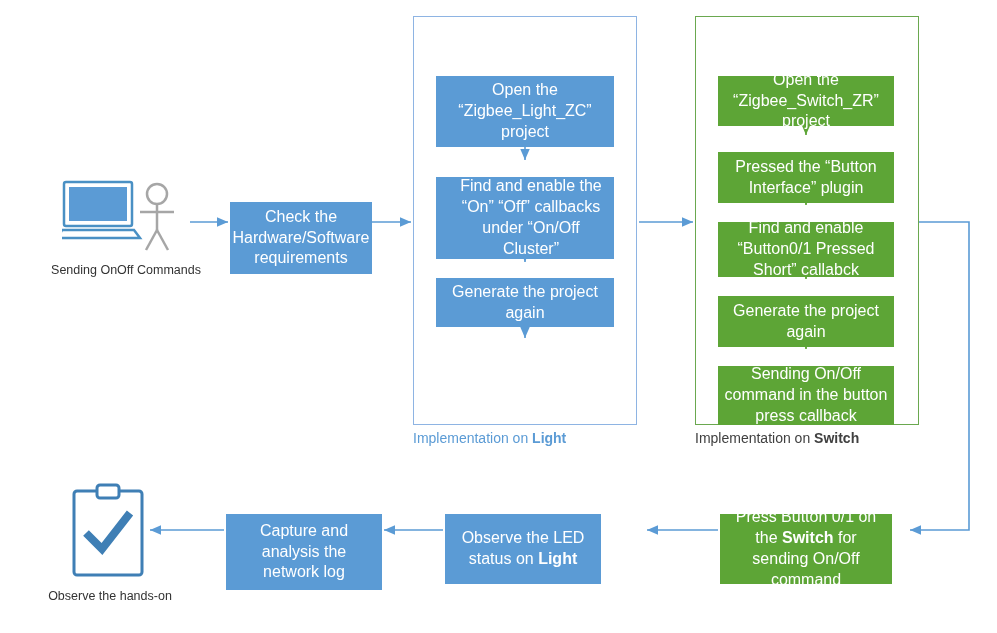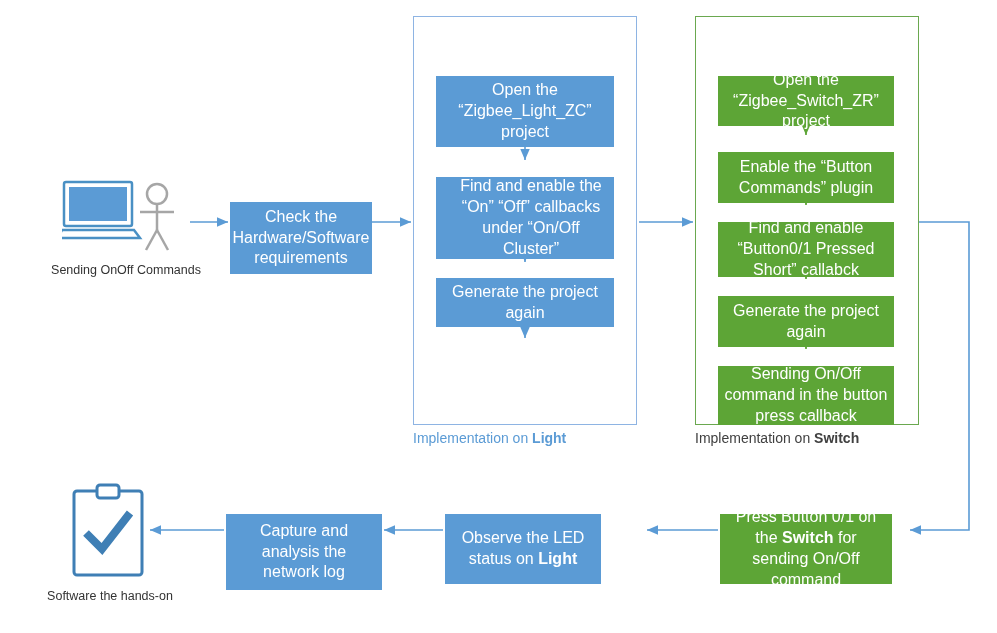--- a/index.html
+++ b/index.html
@@ -149,21 +149,21 @@
     <span>Find and enable the “On” “Off” callbacks under “On/Off Cluster”</span>
   </div>
   <div class="node blue" style="left:436px; top:262px; width:178px; height:49px;">
     <span>Generate the project again</span>
   </div>
 
   <div class="node green" style="left:718px; top:60px; width:176px; height:50px;">
     <span>Open the “Zigbee_Switch_ZR” project</span>
   </div>
   <div class="node green" style="left:718px; top:136px; width:176px; height:51px;">
-    <span>Enable the “Button Commands” plugin</span>
+    <span>Pressed the “Button Interface” plugin</span>
   </div>
   <div class="node green" style="left:718px; top:206px; width:176px; height:55px;">
     <span>Find and enable “Button0/1 Pressed Short” callabck</span>
   </div>
   <div class="node green" style="left:718px; top:280px; width:176px; height:51px;">
     <span>Generate the project again</span>
   </div>
   <div class="node green" style="left:718px; top:350px; width:176px; height:59px;">
     <span>Sending On/Off command in the button press callback</span>
   </div>
@@ -193,16 +193,16 @@
 
   <div class="art" style="left:70px; top:483px; width:78px; height:96px;">
     <svg width="78" height="96" viewBox="0 0 78 96">
       <rect x="4" y="8" width="68" height="84" rx="3" fill="#ffffff" stroke="#3f7fb5" stroke-width="3"></rect>
       <rect x="27" y="2" width="22" height="13" rx="3" fill="#ffffff" stroke="#3f7fb5" stroke-width="3"></rect>
       <path d="M16,50 L32,66 L60,30" fill="none" stroke="#3f7fb5" stroke-width="8" stroke-linecap="butt" stroke-linejoin="miter"></path>
     </svg>
   </div>
 
   <div class="label" style="left:10px; top:588px; width:200px;">
-    <span>Software the hands-on</span>
+    <span>Observe the hands-on</span>
   </div>
 
 </div>
 
 </body></html>

